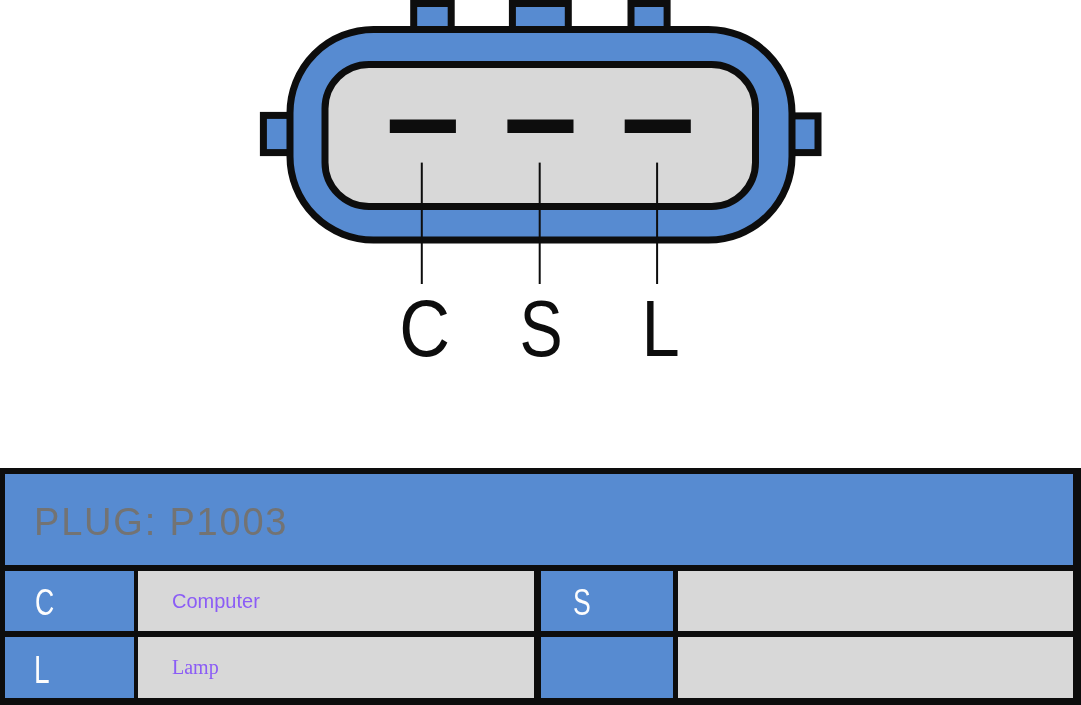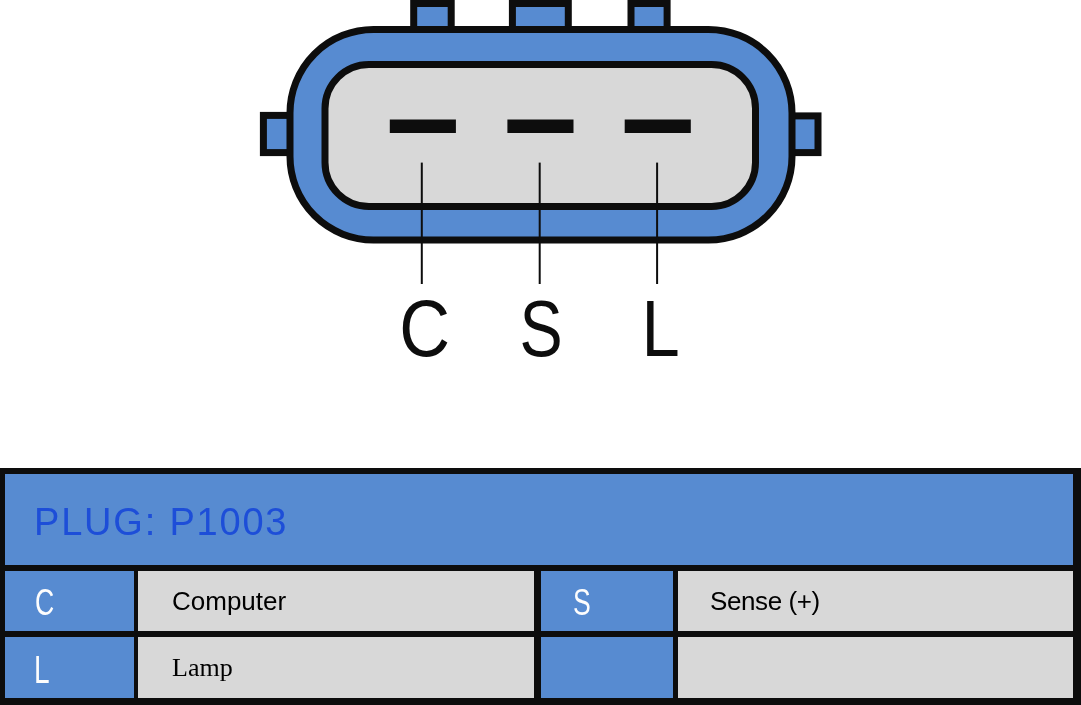--- a/index.html
+++ b/index.html
@@ -1,21 +1,21 @@
 <!DOCTYPE html>
 <html><head>
 <meta charset="utf-8">
 <style>
   html,body{margin:0;padding:0;background:#fff;}
   #page{position:relative;width:1081px;height:705px;overflow:hidden;background:#fff;
         font-family:"Liberation Sans", sans-serif;}
   .abs{position:absolute;}
   .blue{background:#578bd1;}
   .gray{background:#d8d8d8;}
-  .cellTxt{font-size:26px;color:#000000;}
+  .cellTxt{font-size:20px;color:#8b5cf6;}
   .ltr{font-size:37px;color:#fdfdfd;height:58px;line-height:58px;
        transform:scaleX(0.72);transform-origin:left center;}
 </style>
 </head>
 <body>
 <div id="page">
   <svg class="abs" style="left:0;top:0;" width="1081" height="705" viewBox="0 0 1081 705">
 
     <rect x="413.7" y="3.5" width="37.5" height="40" fill="#578bd1" stroke="#0d0d0d" stroke-width="7"></rect>
     <rect x="512.4" y="3.5" width="55.9" height="40" fill="#578bd1" stroke="#0d0d0d" stroke-width="7"></rect>
@@ -39,30 +39,29 @@
     <g font-family="Liberation Sans, sans-serif" font-size="79" fill="#0d0d0d" text-anchor="middle">
       <text x="0" y="356.5" transform="translate(424.6,0) scale(0.89,1)">C</text>
       <text x="0" y="356.5" transform="translate(541.2,0) scale(0.82,1)">S</text>
       <text x="0" y="356.5" transform="translate(660.6,0) scale(0.87,1)">L</text>
     </g>
   </svg>
 
   <div class="abs" style="left:0;top:468px;width:1081px;height:237px;background:#0d0d0d;"></div>
 
   <div class="abs blue" style="left:4.6px;top:474px;width:1068.7px;height:91px;"></div>
-  <div class="abs" style="left:34px;top:477px;width:800px;height:91px;line-height:91px;font-size:38px;color:#1d4ed8;letter-spacing:1.8px;">PLUG: P1003</div>
+  <div class="abs" style="left:34px;top:477px;width:800px;height:91px;line-height:91px;font-size:38px;color:#737373;letter-spacing:1.8px;">PLUG: P1003</div>
 
   <div class="abs blue" style="left:4.6px;top:570.5px;width:129.1px;height:60.5px;"></div>
   <div class="abs gray" style="left:138.3px;top:570.5px;width:395.9px;height:60.5px;"></div>
   <div class="abs blue" style="left:541.2px;top:570.5px;width:131.7px;height:60.5px;"></div>
   <div class="abs gray" style="left:677.6px;top:570.5px;width:395.7px;height:60.5px;"></div>
   <div class="abs ltr" style="left:35px;top:574px;">C</div>
   <div class="abs cellTxt" style="left:172px;top:570.5px;height:60.5px;line-height:60.5px;">Computer</div>
   <div class="abs ltr" style="left:573px;top:574px;">S</div>
-  <div class="abs cellTxt" style="left:710px;top:570.5px;height:60.5px;line-height:61.5px;letter-spacing:-0.4px;">Sense (+)</div>
 
   <div class="abs blue" style="left:4.6px;top:637px;width:129.1px;height:61px;"></div>
   <div class="abs gray" style="left:138.3px;top:637px;width:395.9px;height:61px;"></div>
   <div class="abs blue" style="left:541.2px;top:637px;width:131.7px;height:61px;"></div>
   <div class="abs gray" style="left:677.6px;top:637px;width:395.7px;height:61px;"></div>
   <div class="abs ltr" style="left:34px;top:640.5px;font-size:39px;">L</div>
   <div class="abs cellTxt" style="left:172px;top:637px;height:61px;line-height:61px;font-family:Liberation Serif, serif;">Lamp</div>
 </div>
 
 </body></html>

